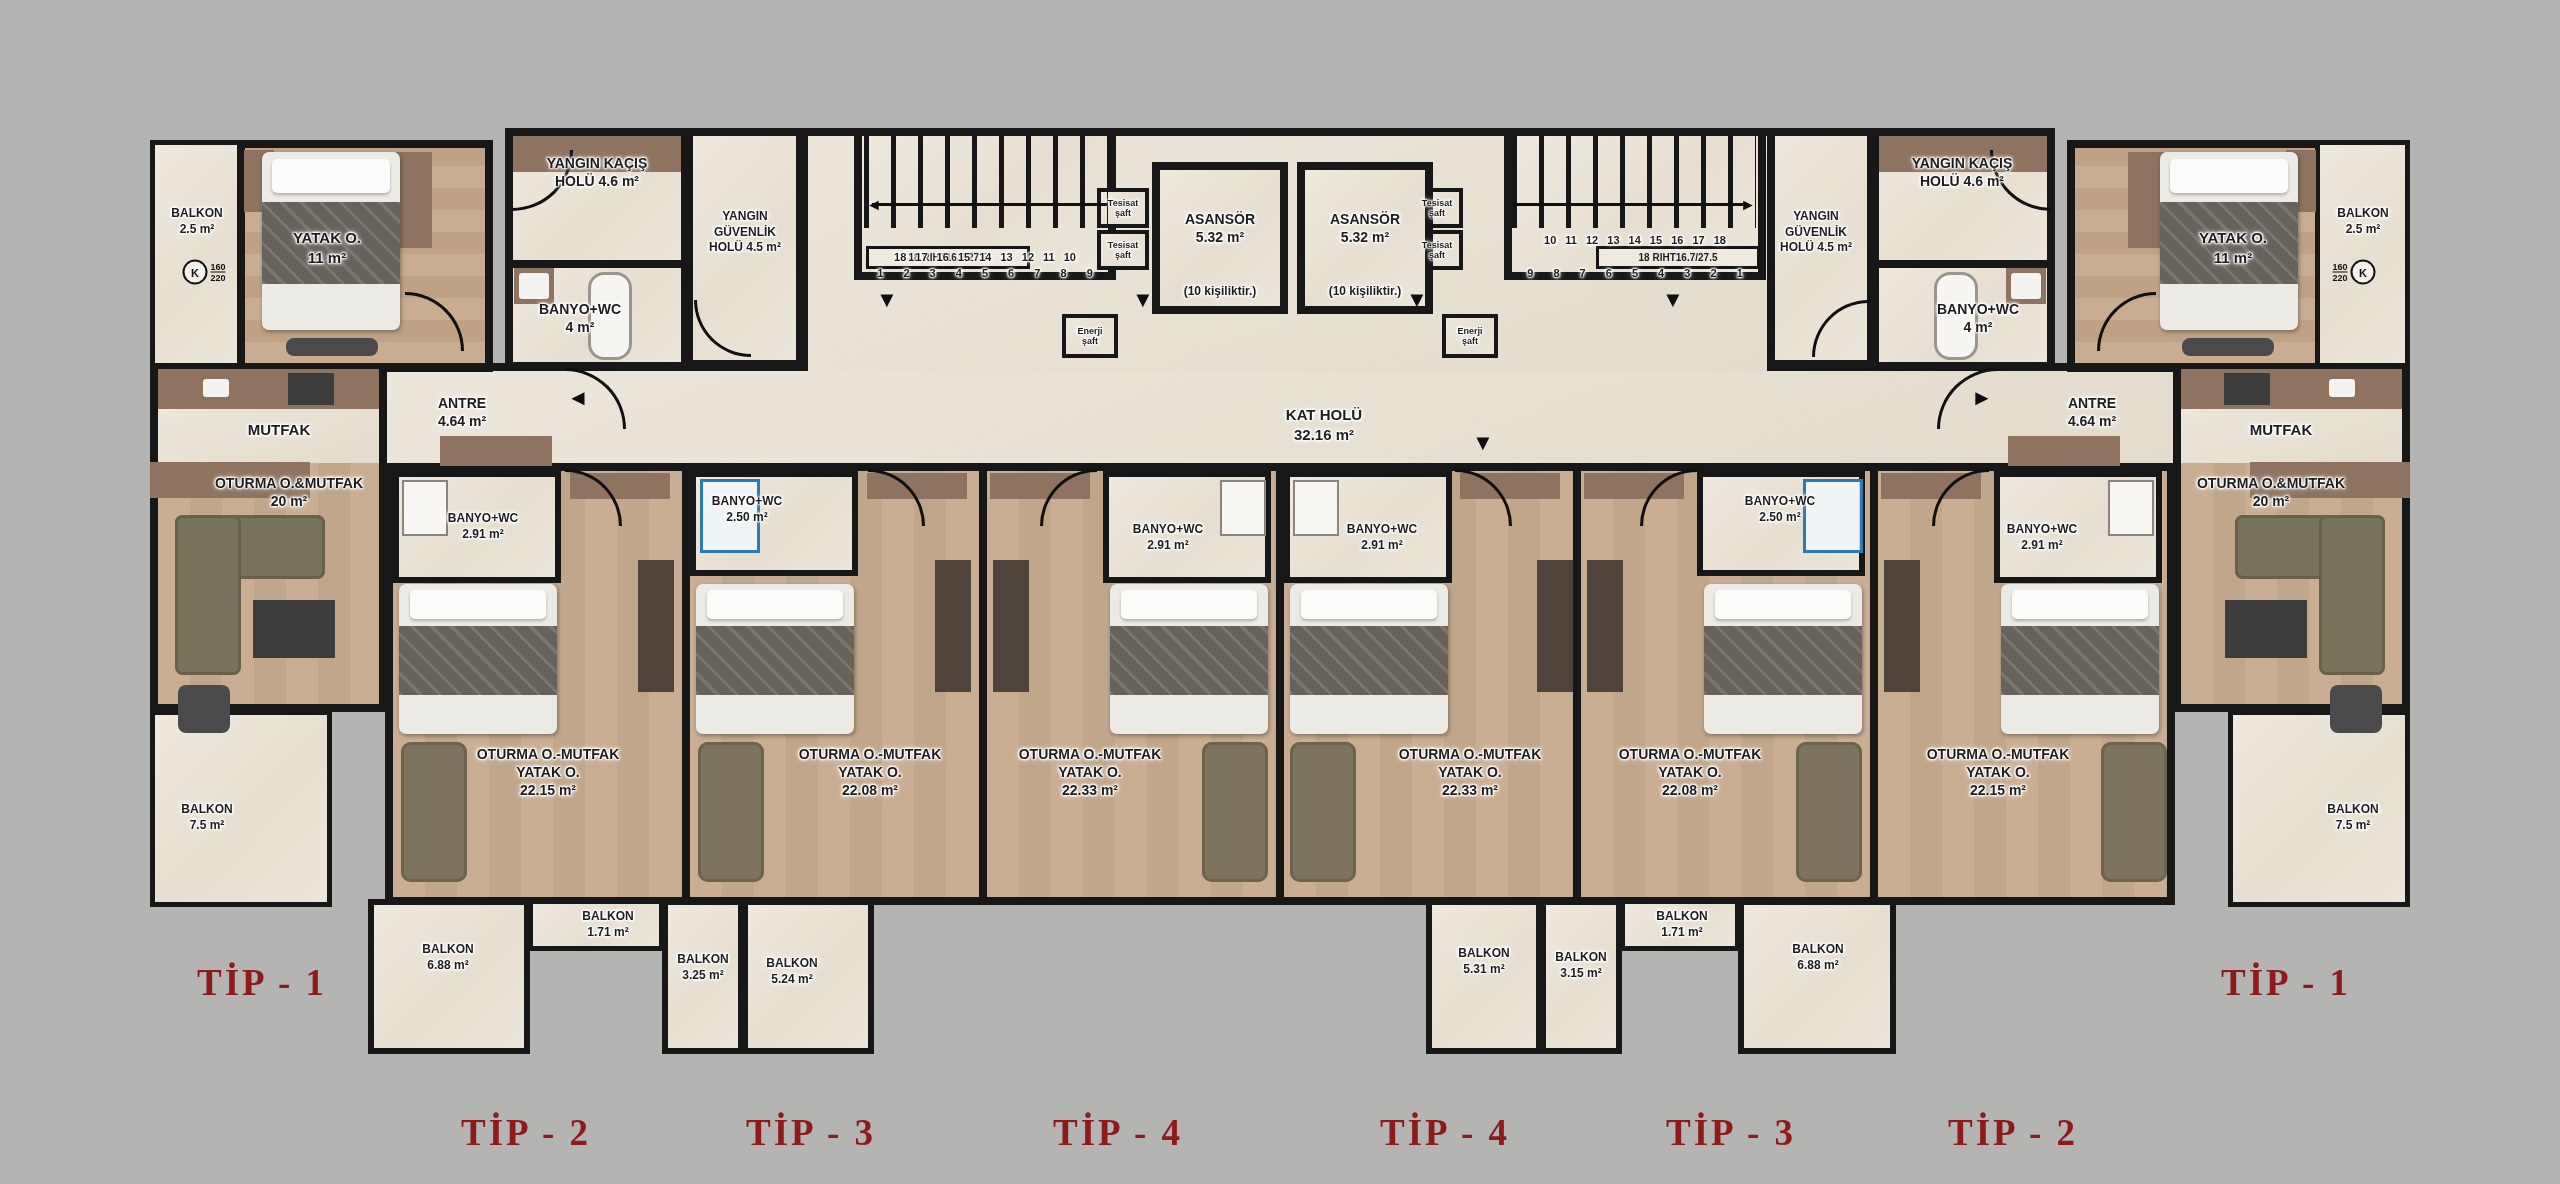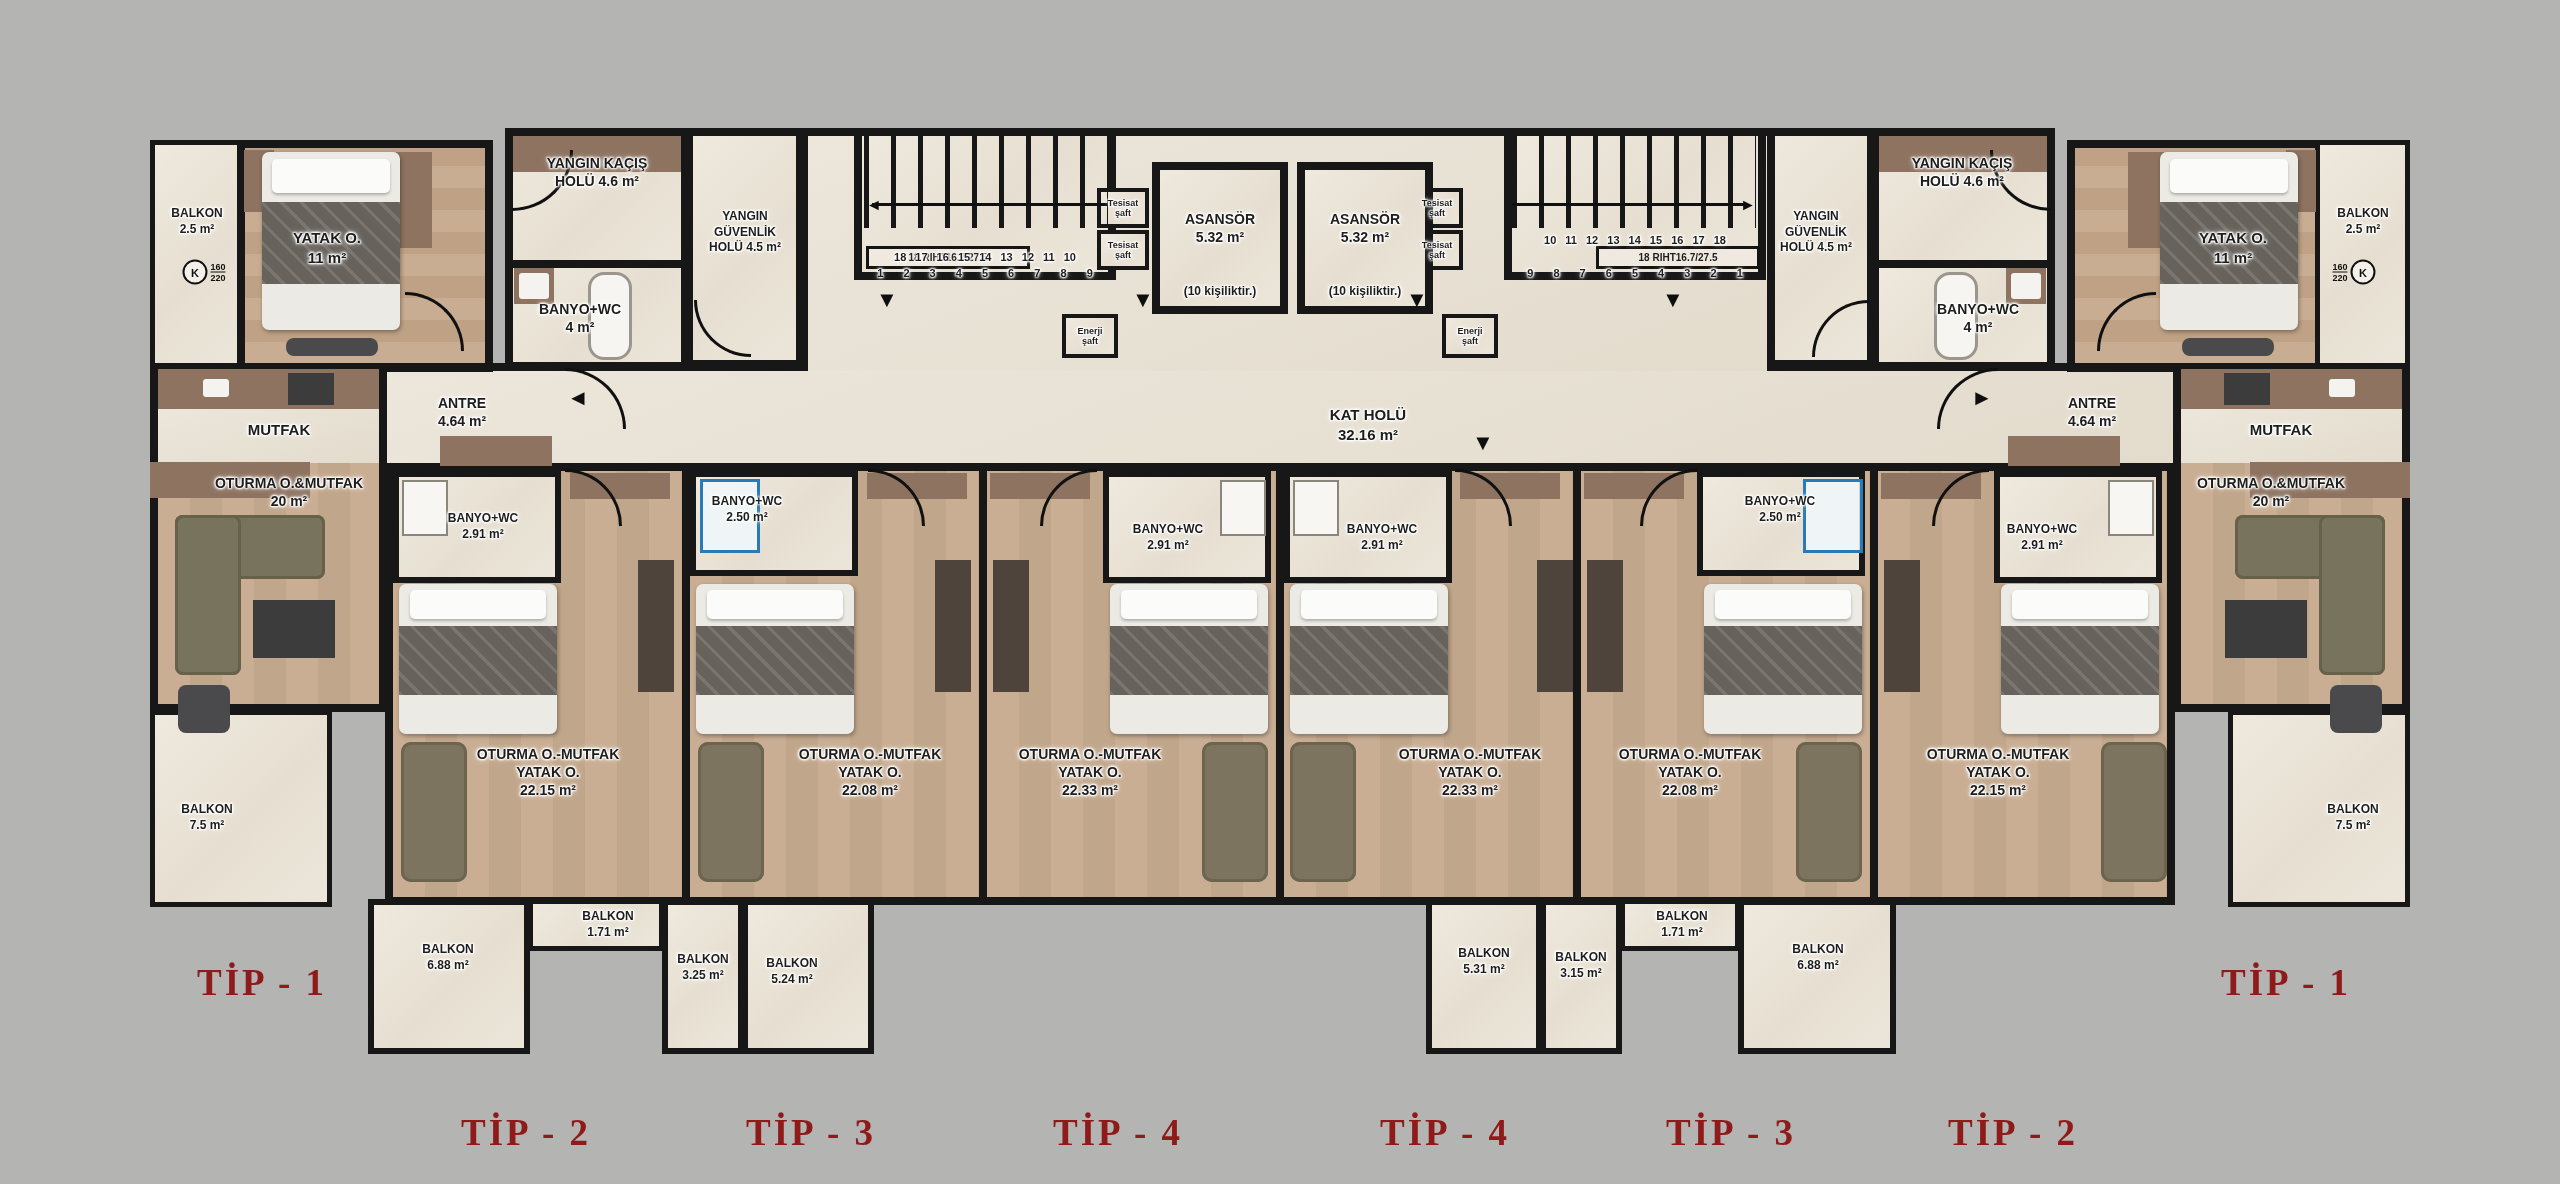--- a/index.html
+++ b/index.html
@@ -269,21 +269,21 @@
   <div class="kmark" style="left:2354px;top:272px">
     <span class="kfrac"><span class="t">160</span><span>220</span></span>
     <span class="kcircle">K</span>
   </div>
 
   <span class="lbl md" style="left:462px;top:412px">ANTRE
 4.64 m²</span>
   <span class="lbl" style="left:279px;top:430px">MUTFAK</span>
   <span class="lbl md" style="left:289px;top:492px">OTURMA O.&amp;MUTFAK
 20 m²</span>
-  <span class="lbl" style="left:1368px;top:424px">KAT HOLÜ
+  <span class="lbl" style="left:1324px;top:424px">KAT HOLÜ
 32.16 m²</span>
   <span class="lbl md" style="left:2092px;top:412px">ANTRE
 4.64 m²</span>
   <span class="lbl" style="left:2281px;top:430px">MUTFAK</span>
   <span class="lbl md" style="left:2271px;top:492px">OTURMA O.&amp;MUTFAK
 20 m²</span>
 
   <span class="lbl sm" style="left:483px;top:527px">BANYO+WC
 2.91 m²</span>
   <span class="lbl sm" style="left:747px;top:510px">BANYO+WC

